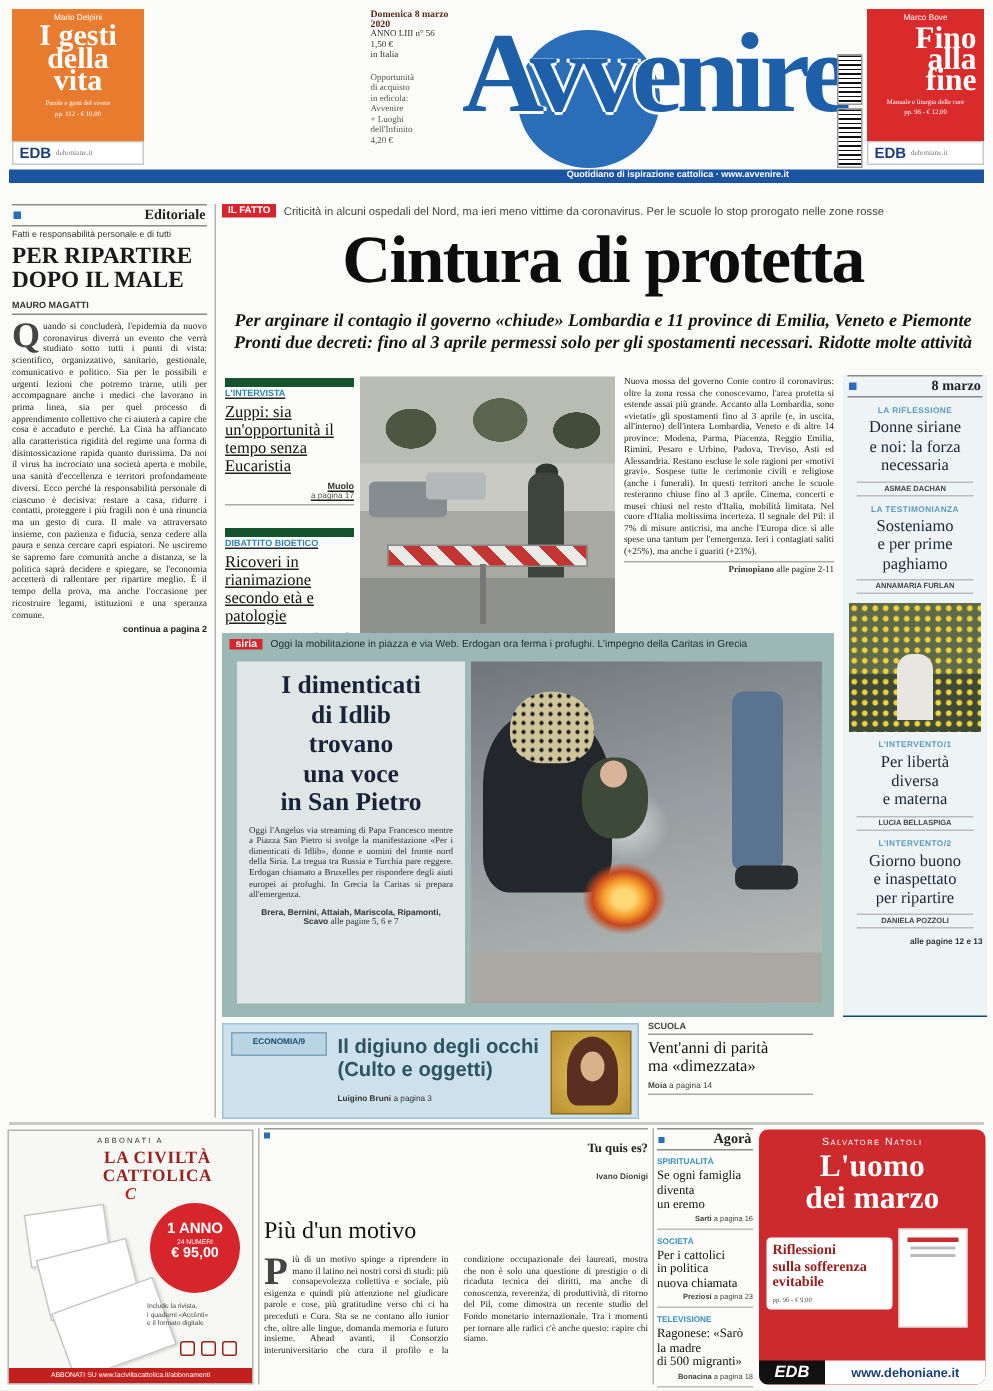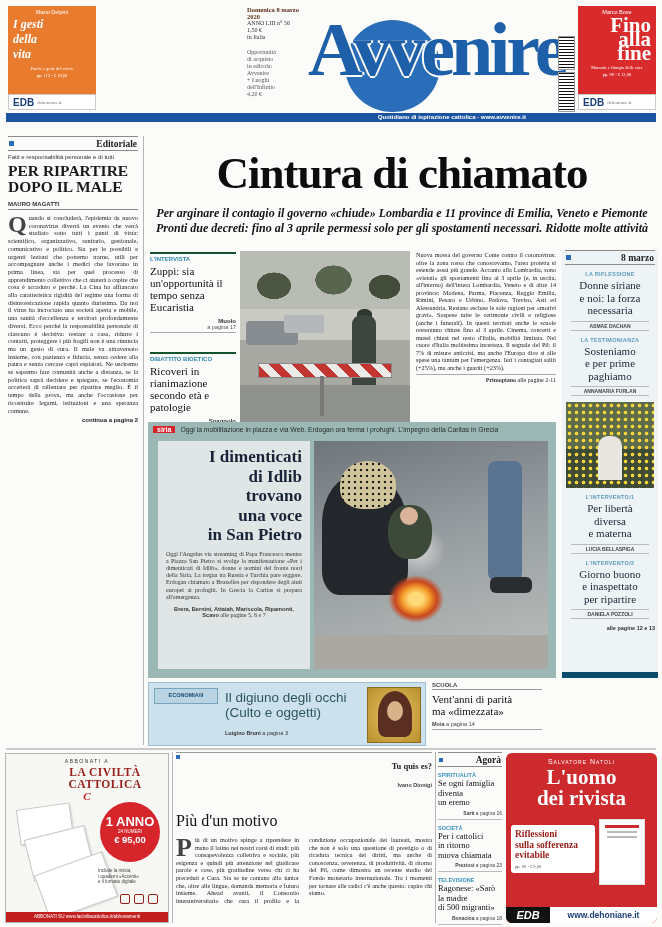--- a/index.html
+++ b/index.html
@@ -6,21 +6,21 @@
   #page{position:relative;width:662px;height:927px;background:#fbfbfa;margin:0 auto;
         font-family:"Liberation Serif",serif;color:#222;overflow:hidden;}
   .pre{white-space:pre-line;}
   .abs{position:absolute;}
   .jt{text-align:justify;}
   .sq{width:5px;height:5px;background:#2a6db8;display:inline-block;}
 
   
   #ad-tl{left:8px;top:6px;width:88px;height:88px;background:#e87b2e;color:#fff;padding:3px 5px;box-sizing:border-box;}
   #ad-tl .auth{font-size:5.5px;text-align:center;font-family:"Liberation Sans",sans-serif;}
-  #ad-tl .ttl{font-size:12px;font-weight:bold;line-height:15px;text-align:left;margin-top:2px;font-style:italic;}
+  #ad-tl .ttl{font-size:20px;font-weight:bold;line-height:15px;text-align:center;margin-top:2px;}
   #ad-tl .sub{font-size:4.5px;margin-top:4px;text-align:center;}
   #ad-tl .prc{font-size:4.5px;text-align:center;margin-top:2px;}
   .edbbar{background:#fff;border:1px solid #c9c9c9;display:flex;align-items:center;gap:3px;padding:0 4px;box-sizing:border-box;}
   .edbbar .edb{font-weight:bold;color:#1b3f7a;font-size:10px;font-family:"Liberation Sans",sans-serif;}
   .edbbar .dom{font-size:5px;color:#777;}
   #ad-tl-edb{left:8px;top:94px;width:88px;height:16px;}
   #folio{left:247px;top:6px;width:74px;font-size:6px;line-height:7px;color:#333;}
   #folio .date{font-weight:bold;font-size:6.5px;color:#5b2b16;}
   #folio .extra{margin-top:8px;color:#555;}
   #masthead{left:300px;top:0;width:358px;height:112px;}
@@ -53,21 +53,21 @@
   #editorial .kick{font-size:6px;color:#333;margin:3px 0;font-family:"Liberation Sans",sans-serif;}
   #editorial .ttl{font-size:15.5px;line-height:16px;color:#1a1a1a;font-weight:600;}
   #editorial .by{margin-top:6px;font-size:6px;font-weight:bold;border-bottom:1px solid #8a8a8a;padding-bottom:2px;
                  font-family:"Liberation Sans",sans-serif;color:#333;}
   #editorial .body{margin-top:4px;font-size:6.3px;line-height:7.7px;color:#222;}
   #editorial .body::first-letter{float:left;font-size:24px;line-height:19px;padding:1px 2px 0 0;font-weight:bold;color:#444;}
   #editorial .more{text-align:right;font-size:6px;font-weight:bold;margin-top:3px;font-family:"Liberation Sans",sans-serif;}
   .vline{width:1px;background:#b5b5b5;}
 
   
-  .teaser{left:150px;width:86px;border-top:2px solid #14532d;padding-top:2px;}
+  .teaser{left:150px;width:86px;border-top:6px solid #14532d;padding-top:2px;text-decoration:underline;}
   .teaser .lbl{font-size:6px;font-weight:bold;color:#2e86b0;font-family:"Liberation Sans",sans-serif;}
   .teaser .ttl{font-size:11px;line-height:12px;color:#111;margin-top:3px;}
   .teaser .by{margin-top:5px;text-align:right;font-size:6px;font-weight:bold;color:#333;font-family:"Liberation Sans",sans-serif;}
   .teaser .pg{text-align:right;font-size:5.5px;color:#555;border-bottom:1px solid #aaa;padding-bottom:2px;font-family:"Liberation Sans",sans-serif;}
 
   
   #photo1{left:240px;top:251px;width:170px;height:172px;background:linear-gradient(#c9cac4 0 52%,#a7a9a2 52% 78%,#8f928c 78% 100%);overflow:hidden;}
   #photo1 .trees{position:absolute;left:0;top:0;width:100%;height:58px;
      background:radial-gradient(28px 22px at 20% 60%,#4c5642 0 60%,transparent 61%),
                 radial-gradient(30px 24px at 55% 50%,#5a6550 0 60%,transparent 61%),
@@ -85,21 +85,21 @@
   #summary .txt{font-size:6.2px;line-height:7.5px;color:#222;}
   #summary .more{margin-top:3px;text-align:right;font-size:6px;border-top:1px solid #aaa;padding-top:2px;}
   #summary .more b{color:#3a3a3a;}
 
   
   #siria{left:148px;top:422px;width:408px;height:256px;background:#9cb8b5;}
   #siria .strip{display:flex;align-items:center;gap:5px;height:15px;padding:0 5px;}
   #siria .strip .lbl{background:#d6252b;color:#fff;font-size:7px;font-weight:bold;padding:0 4px;font-family:"Liberation Sans",sans-serif;}
   #siria .strip .txt{font-size:6.8px;color:#1e2b2b;font-family:"Liberation Sans",sans-serif;}
   #siria .panel{position:absolute;left:10px;top:19px;width:152px;height:228px;background:#e0e6e6;padding:6px 8px;box-sizing:border-box;}
-  #siria .panel .ttl{font-size:17px;line-height:19.5px;font-weight:bold;color:#182338;text-align:right;}
+  #siria .panel .ttl{font-size:17px;line-height:19.5px;font-weight:bold;color:#182338;text-align:center;}
   #siria .panel .body{font-size:6px;line-height:7.2px;margin-top:6px;color:#333;}
   #siria .panel .credits{margin-top:5px;font-size:6px;text-align:center;color:#333;}
   #siria .panel .credits b{font-family:"Liberation Sans",sans-serif;font-size:5.6px;}
   #photo2{position:absolute;left:166px;top:19px;width:234px;height:228px;
      background:linear-gradient(165deg,#6f767b 0%,#979da0 45%,#bcbfbc 100%);overflow:hidden;}
   #photo2 .fire{position:absolute;left:74px;bottom:46px;width:56px;height:48px;
      background:radial-gradient(closest-side,#ffd977 0 25%,#f59b2c 50%,#c7471d 75%,transparent 100%);}
   #photo2 .smoke{position:absolute;left:64px;bottom:84px;width:80px;height:70px;
      background:radial-gradient(closest-side,rgba(230,230,228,.8),transparent 70%);}
   #photo2 .mother{position:absolute;left:8px;top:34px;width:86px;height:120px;background:#23262b;border-radius:40% 45% 20% 20%;}
@@ -109,34 +109,34 @@
   #photo2 .babyface{position:absolute;left:86px;top:66px;width:18px;height:18px;background:#d9b49a;border-radius:50%;}
   #photo2 .jeans{position:absolute;right:26px;top:20px;width:34px;height:120px;background:#5a7390;border-radius:8px;}
   #photo2 .shoe{position:absolute;right:16px;top:136px;width:42px;height:16px;background:#2a2d30;border-radius:6px;}
   #photo2 .ground{position:absolute;left:0;bottom:0;width:100%;height:34px;background:#a9a8a2;}
 
   
   #econ{left:148px;top:682px;width:278px;height:64px;background:#cde1ec;border:1px solid #9fc0d4;box-sizing:border-box;}
   #econ .lblbox{position:absolute;left:5px;top:5px;width:62px;height:14px;background:#b9d4e3;border:1px solid #7aa3bd;
      font-size:5.5px;font-weight:bold;color:#1c4a6e;text-align:center;line-height:13px;font-family:"Liberation Sans",sans-serif;}
   #econ .ttl{position:absolute;left:76px;top:7px;width:142px;font-family:"Liberation Sans",sans-serif;
-     font-weight:normal;font-size:13.5px;line-height:15px;color:#2e5463;}
+     font-weight:bold;font-size:13.5px;line-height:15px;color:#2e5463;}
   #econ .by{position:absolute;left:76px;top:47px;font-size:5.5px;color:#333;font-family:"Liberation Sans",sans-serif;}
   #econ .icon{position:absolute;right:4px;top:4px;width:52px;height:54px;background:radial-gradient(#e8c763,#b98f2e);border:1px solid #8a6b20;}
   #econ .hood{position:absolute;right:13px;top:8px;width:34px;height:46px;background:#5a2f22;border-radius:50% 50% 20% 20%;}
   #econ .face{position:absolute;right:22px;top:18px;width:16px;height:20px;background:#d8b289;border-radius:50%;}
 
   .minibox{top:682px;width:110px;}
   .minibox .lbl{font-size:6px;font-weight:bold;color:#444;font-family:"Liberation Sans",sans-serif;border-bottom:1px solid #999;padding-bottom:1px;}
   .minibox .ttl{font-size:11px;line-height:12px;color:#111;margin-top:3px;}
   .minibox .by{margin-top:4px;font-size:5.5px;color:#444;border-bottom:1px solid #aaa;padding-bottom:2px;font-family:"Liberation Sans",sans-serif;}
   #scuola{left:432px;} #annuncio{left:546px;}
 
   
-  #rail8{left:562px;top:250px;width:96px;height:428px;background:#eef3f6;border-bottom:6px solid #0c4a6e;box-sizing:border-box;padding:0 3px;}
+  #rail8{left:562px;top:250px;width:96px;height:428px;background:#eef3f6;border-bottom:1px solid #0c4a6e;box-sizing:border-box;padding:0 3px;}
   #rail8 .item{text-align:center;margin-top:6px;}
   #rail8 .lbl{font-size:5.5px;font-weight:bold;color:#5b9bbd;font-family:"Liberation Sans",sans-serif;letter-spacing:.3px;}
   #rail8 .ttl{font-size:11px;line-height:12.5px;color:#1a2533;margin-top:2px;}
   #rail8 .by{margin:4px 6px 0 6px;font-size:5px;font-weight:bold;color:#444;border-top:1px solid #bbb;border-bottom:1px solid #bbb;
              padding:1px 0;font-family:"Liberation Sans",sans-serif;}
   #rail8 .photo{margin:6px auto 0 auto;width:88px;height:86px;position:relative;overflow:hidden;
      background:radial-gradient(#f0d23c 1.6px,transparent 2.2px) 0 0/7px 7px,linear-gradient(#5d6b4a 0 55%,#3e4a36 55% 100%);}
   #rail8 .photo .fig{position:absolute;left:32px;top:34px;width:24px;height:44px;background:#e8e6e0;border-radius:10px 10px 0 0;}
   #rail8 .foot{text-align:right;font-size:5.5px;font-weight:bold;margin-top:6px;font-family:"Liberation Sans",sans-serif;color:#333;}
 
@@ -145,21 +145,21 @@
   #ad-civ{left:5px;top:753px;width:164px;height:170px;background:#f7f7f4;border:1px solid #b5b5b5;box-sizing:border-box;overflow:hidden;}
   #ad-civ .kick{font-size:5px;letter-spacing:1.5px;text-align:center;margin-top:4px;color:#333;font-family:"Liberation Sans",sans-serif;}
   #ad-civ .ttl{font-size:11.5px;font-weight:bold;text-align:center;color:#9a201c;letter-spacing:.5px;margin-top:2px;margin-left:36px;}
   #ad-civ .mark{text-align:center;font-size:11px;font-style:italic;font-weight:bold;color:#c1221f;}
   #ad-civ .book{position:absolute;background:#fff;border:1px solid #c5c5c5;box-shadow:1px 1px 2px rgba(0,0,0,.15);}
   #ad-civ .b1{left:12px;top:52px;width:52px;height:34px;transform:rotate(-8deg);}
   #ad-civ .b2{left:22px;top:78px;width:60px;height:40px;transform:rotate(-14deg);}
   #ad-civ .b3{left:34px;top:108px;width:70px;height:46px;transform:rotate(-20deg);}
   #ad-civ .badge{position:absolute;right:8px;top:48px;width:60px;height:60px;border-radius:50%;background:#d6252b;color:#fff;
      text-align:center;font-family:"Liberation Sans",sans-serif;}
-  #ad-civ .badge .l1{font-size:13px;font-weight:bold;margin-top:12px;}
+  #ad-civ .badge .l1{font-size:10px;font-weight:bold;margin-top:12px;}
   #ad-civ .badge .l2{font-size:4.5px;}
   #ad-civ .badge .l3{font-size:9.5px;font-weight:bold;}
   #ad-civ .note{position:absolute;right:8px;top:114px;width:62px;font-size:4.5px;line-height:5.5px;color:#444;font-family:"Liberation Sans",sans-serif;}
   #ad-civ .devices{position:absolute;right:10px;top:140px;display:flex;gap:4px;}
   #ad-civ .dev{width:8px;height:8px;border:1px solid #9a201c;border-radius:2px;}
   #ad-civ .foot{position:absolute;left:0;bottom:0;width:100%;height:10px;background:#c2201f;color:#fff;font-size:4.6px;
      text-align:center;line-height:10px;font-family:"Liberation Sans",sans-serif;}
 
   #center-art{left:176px;top:752px;width:256px;}
   #center-art .hd{border-top:1px solid #999;display:flex;justify-content:space-between;align-items:flex-start;padding-top:2px;}
@@ -239,21 +239,25 @@
 alla
 fine</div>
     <div class="sub">Manuale e liturgia delle cure</div>
     <div class="prc">pp. 96 - € 12,00</div>
   </div>
   <div class="abs edbbar" id="ad-tr-edb">
     <span class="edb">EDB</span>
     <span class="dom">dehoniane.it</span>
   </div>
 
-  <div class="abs" id="headline">Cintura di chiamato</div>
+  <div class="abs" id="ilfatto">
+    <span class="lbl">IL FATTO</span>
+    <span class="txt">Criticità in alcuni ospedali del Nord, ma ieri meno vittime da coronavirus. Per le scuole lo stop prorogato nelle zone rosse</span>
+  </div>
+  <div class="abs" id="headline">Cintura di protetta</div>
   <div class="abs pre" id="deck">Per arginare il contagio il governo «chiude» Lombardia e 11 province di Emilia, Veneto e Piemonte
 Pronti due decreti: fino al 3 aprile permessi solo per gli spostamenti necessari. Ridotte molte attività</div>
 
   <div class="abs" id="editorial">
     <div class="colhead">
       <span class="sq"></span>
       <span class="name">Editoriale</span>
     </div>
     <div class="kick">Fatti e responsabilità personale e di tutti</div>
     <div class="ttl pre">PER RIPARTIRE
@@ -432,37 +436,37 @@
     <div class="item">
       <div class="lbl">SPIRITUALITÀ</div>
       <div class="ttl pre">Se ogni famiglia
 diventa
 un eremo</div>
       <div class="by"><b>Sarti</b><span> a pagina 16</span></div>
     </div>
     <div class="item">
       <div class="lbl">SOCIETÀ</div>
       <div class="ttl pre">Per i cattolici
-in ritorno
+in politica
 nuova chiamata</div>
       <div class="by"><b>Preziosi</b><span> a pagina 23</span></div>
     </div>
     <div class="item">
       <div class="lbl">TELEVISIONE</div>
       <div class="ttl pre">Ragonese: «Sarò
 la madre
 di 500 migranti»</div>
       <div class="by"><b>Bonacina</b><span> a pagina 18</span></div>
     </div>
   </div>
 
   <div class="abs" id="ad-edb2">
     <div class="auth">Salvatore Natoli</div>
     <div class="ttl pre">L'uomo
-dei rivista</div>
+dei marzo</div>
     <div class="panel">
       <div class="sub pre">Riflessioni
 sulla sofferenza
 evitabile</div>
       <div class="prc">pp. 96 - € 9,00</div>
     </div>
     <div class="cover">
       <div class="line"></div>
       <div class="t"></div>
       <div class="t"></div>

